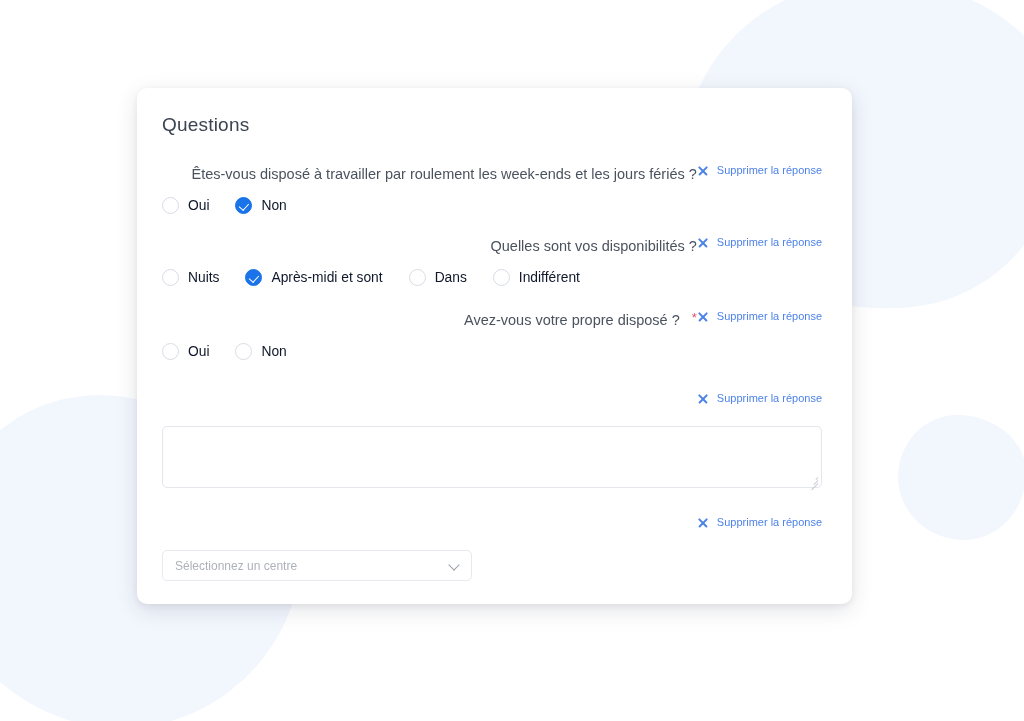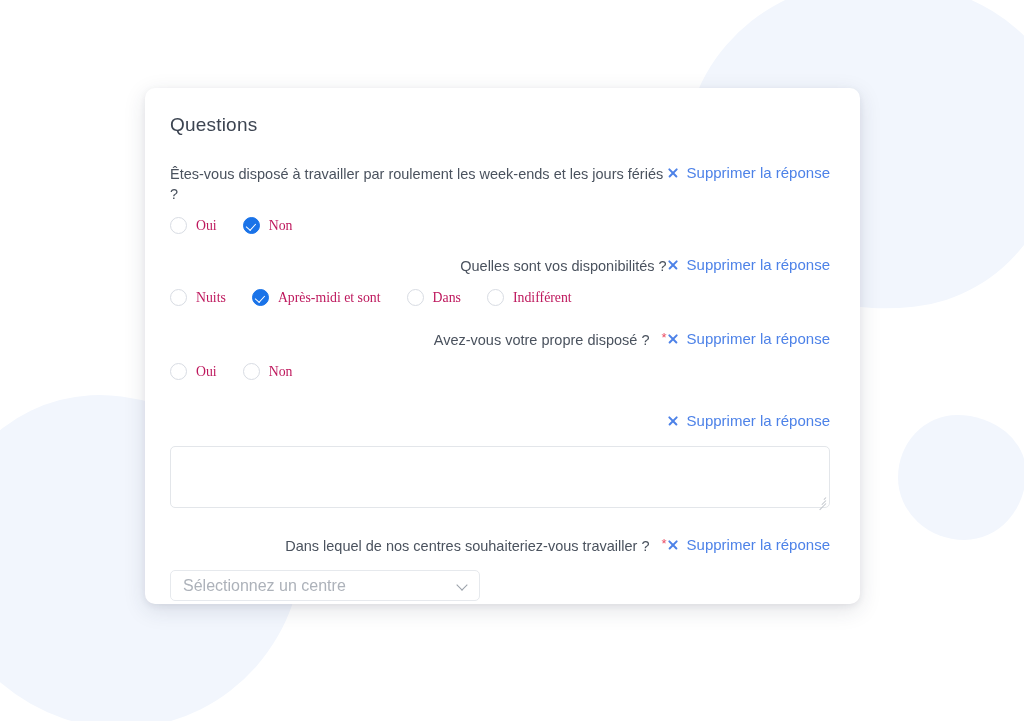--- a/index.html
+++ b/index.html
@@ -45,21 +45,21 @@
     left: 898px;
     top: 415px;
     width: 128px;
     height: 125px;
     border-radius: 46% 54% 48% 52% / 50% 46% 54% 50%;
   }
 
   
   .card {
     position: absolute;
-    left: 145px;
+    left: 137px;
     top: 88px;
     width: 715px;
     height: 516px;
     background: #ffffff;
     border-radius: 10px;
     box-shadow: 0 6px 22px rgba(40, 48, 70, 0.13),
                 0 2px 6px rgba(40, 48, 70, 0.07);
     overflow: hidden;
   }
 
@@ -99,21 +99,21 @@
     line-height: 12px;
     position: relative;
     top: 2px;
   }
 
   .delete-link {
     display: inline-flex;
     align-items: center;
     gap: 9px;
     color: #4d82e8;
-    font-size: 15px;
+    font-size: 11px;
     white-space: nowrap;
     cursor: pointer;
     user-select: none;
     padding-top: 2px;
   }
   .delete-link .x-icon {
     display: inline-block;
     width: 11px;
     height: 11px;
     position: relative;
@@ -166,22 +166,21 @@
     top: 2.6px;
     width: 4.5px;
     height: 8px;
     border: solid #ffffff;
     border-width: 0 1.9px 1.9px 0;
     transform: rotate(42deg);
   }
   .radio-text {
     margin-left: 9px;
     font-size: 13.8px;
-    color: #be185d;
-    font-family: Liberation Serif, serif;
+    color: #0f172a;
   }
 
   
   .q-textarea {
     margin-top: 14px;
     width: 660px;
     height: 62px;
     border: 1px solid #e3e6ea;
     border-radius: 5px;
     background: #fff;
@@ -215,21 +214,21 @@
     border: 1px solid #e6e9ed;
     border-radius: 5px;
     background: #fff;
     display: flex;
     align-items: center;
     justify-content: space-between;
     padding: 0 11px 0 12px;
     cursor: pointer;
   }
   .select-value {
-    font-size: 16px;
+    font-size: 12px;
     color: #adb2ba;
   }
   .chev {
     width: 11px;
     height: 11px;
     position: relative;
     flex: 0 0 auto;
   }
   .chev::after {
     content: "";
@@ -348,24 +347,20 @@
           <span class="resize-grip">
               <i></i>
               <i></i>
               <i></i>
             </span>
         </div>
       </div>
 
       <div class="question">
         <div class="q-head">
-          <div class="q-label">
-            <span>Dans lequel de nos centres souhaiteriez-vous travailler ?</span>
-            <span class="req-star">*</span>
-          </div>
           <div class="delete-link">
             <span class="x-icon"></span>
             <span>Supprimer la réponse</span>
           </div>
         </div>
         <div class="q-select">
           <span class="select-value">Sélectionnez un centre</span>
           <span class="chev"></span>
         </div>
       </div>

